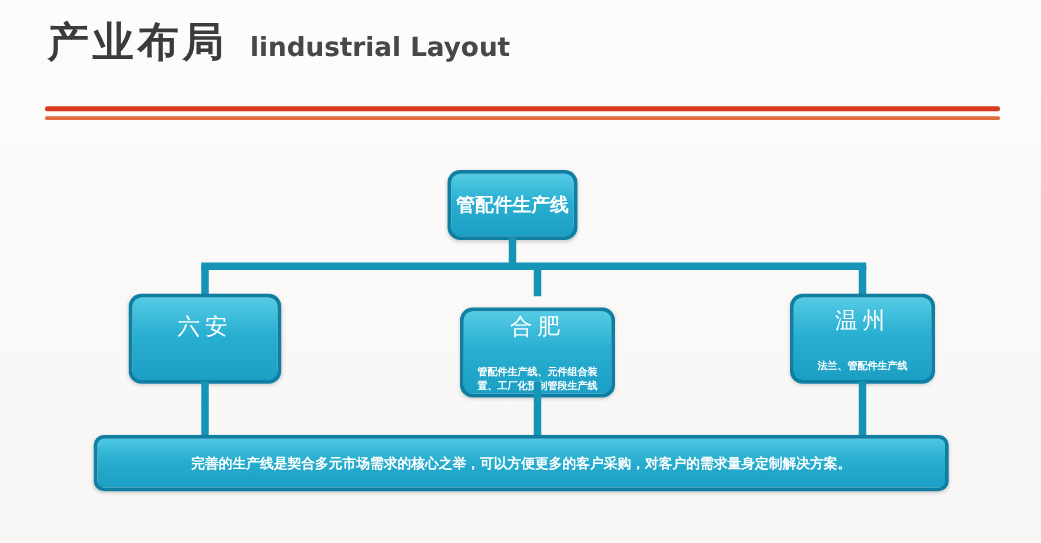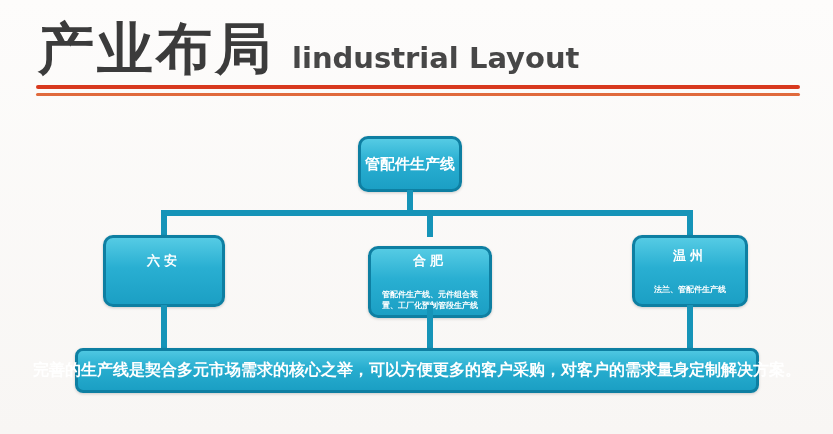--- a/index.html
+++ b/index.html
@@ -19,27 +19,27 @@
   .header {
     position: absolute;
     left: 38px;
     top: 12px;
     display: flex;
     align-items: baseline;
     gap: 18px;
     white-space: nowrap;
   }
   .title-cn {
-    font-size: 56px;
+    font-size: 33px;
     font-weight: bold;
     color: #3b3b3b;
     letter-spacing: 3px;
   }
   .title-en {
-    font-size: 29px;
+    font-size: 21px;
     font-weight: bold;
     color: #474747;
   }
   .rule {
     position: absolute;
     left: 36px;
     width: 764px;
     border-radius: 3px;
   }
   .rule-top    { top: 85px;  height: 4px; background: #d8391e; }
@@ -63,22 +63,22 @@
   .node-root {
     left: 358px; top: 136px;
     width: 104px; height: 56px;
     font-size: 15px; font-weight: bold;
   }
   .node-child { padding: 4px 6px; }
   .node-luan    { left: 103px; top: 235px; width: 122px; height: 72px; }
   .node-hefei   { left: 368px; top: 246px; width: 124px; height: 72px; }
   .node-wenzhou { left: 632px; top: 235px; width: 116px; height: 72px; text-align: right; }
   .child-title {
-    font-size: 13px;
-    font-weight: bold;
+    font-size: 18px;
+    font-weight: normal;
     letter-spacing: 4px;
     margin-bottom: 20px;
   }
   .child-sub {
     font-size: 8px;
     font-weight: bold;
     line-height: 1.35;
   }
 
   
@@ -102,21 +102,21 @@
     width: 684px; height: 45px;
     background: linear-gradient(180deg, #4ec7e1 0%, #27adc f 45%, #1b9fc4 100%);
     background: linear-gradient(180deg, #4ec7e1 0%, #27adcf 45%, #1b9fc4 100%);
     border: 3px solid #0e7fa2;
     border-radius: 8px;
     box-sizing: border-box;
     display: flex;
     align-items: center;
     justify-content: center;
     color: #ffffff;
-    font-size: 16px;
+    font-size: 11px;
     font-weight: bold;
     text-align: center;
     box-shadow: 0 1px 3px rgba(0,0,0,0.18);
     white-space: nowrap;
   }
 </style>
 </head>
 <body>
 
 <div class="page">

